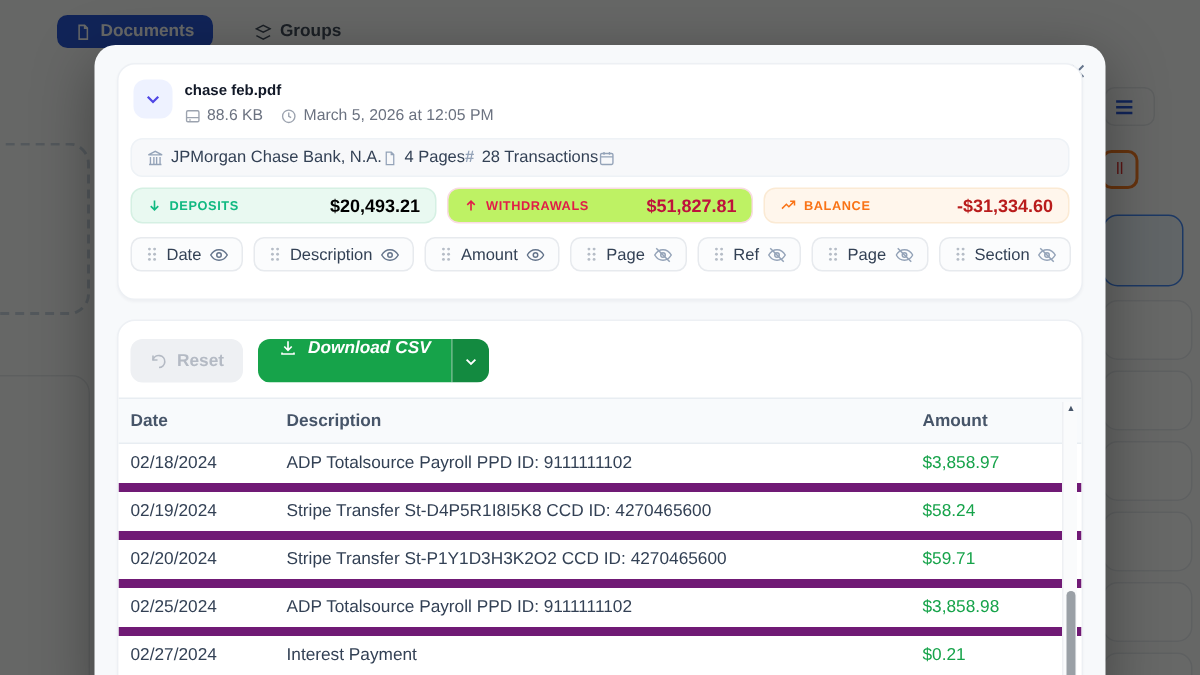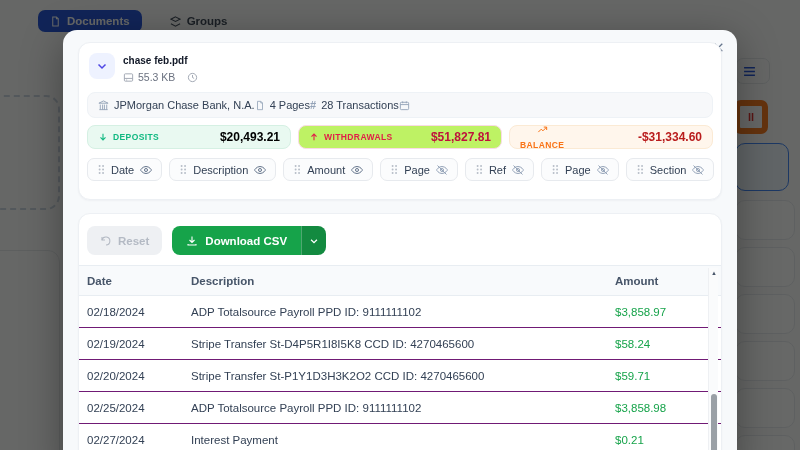--- a/index.html
+++ b/index.html
@@ -13,22 +13,22 @@
   .bg-tab { display:flex; align-items:center; gap:6px; font-size:11.5px; font-weight:bold;
             padding:5px 12px; border-radius:7px; color:#374151; }
   .bg-tab.active { background:#1d4ed8; color:#fff; }
   .bg-dropzone { position:absolute; left:-120px; top:95px; width:180px; height:115px;
                  border:2px dashed #cbd5e1; border-radius:14px; }
   .bg-leftcard { position:absolute; left:-120px; top:250px; width:180px; height:260px;
                  border:1px solid #e5e7eb; border-radius:12px; }
   .bg-right { position:absolute; right:0; top:0; width:70px; height:450px; }
   .bg-filter { position:absolute; left:6px; top:58px; width:34px; height:26px; border:1px solid #e5e7eb;
                border-radius:7px; display:flex; align-items:center; justify-content:flex-start; padding-left:6px; }
-  .bg-redtext { position:absolute; left:4px; top:100px; font-size:11px; font-weight:bold; color:#dc2626;
-                border:6px solid #f97316; border-radius:7px; padding:5px 8px; }
+  .bg-redtext { position:absolute; left:4px; top:100px; font-size:11px; font-weight:normal; color:#dc2626;
+                border:2px solid #f97316; border-radius:7px; padding:5px 8px; }
   .bg-selcard { position:absolute; left:5px; top:143px; width:54px; height:48px;
                 border:1.5px solid #3b82f6; border-radius:10px; background:#eff6ff; }
   .bg-item { position:absolute; left:5px; width:60px; height:40px; border:1px solid #e7eaee; border-radius:10px; background:#fff; }
 
   .overlay { position:absolute; inset:0; background:rgba(10,12,10,0.62); }
 
   
   .modal { position:absolute; left:63px; top:30px; width:674px; height:440px;
            background:#f7f9fb; border-radius:14px 14px 0 0;
            box-shadow:0 10px 40px rgba(0,0,0,0.35); }
@@ -59,47 +59,47 @@
   .stats-row { display:flex; gap:7px; margin-top:7px;border-radius:12px; }
   .stat { flex:1; height:24px; border-radius:8px; display:flex; align-items:center;
           justify-content:space-between; padding:0 10px; }
   .stat .lbl { display:flex; align-items:center; gap:5px; font-size:8.5px; font-weight:bold; letter-spacing:0.4px; }
   .stat .val { font-size:12px; font-weight:bold; }
   .stat.dep { background:#e9f9f1; border:1px solid #d5f0e3; }
   .stat.dep .lbl { color:#10b981; } .stat.dep .val { color:#000000; }
   .stat.wd  { background:#bef264; border:1px solid #f9dbe3;justify-content:space-between; }
   .stat.wd .lbl { color:#e11d48; } .stat.wd .val { color:#be123c; }
   .stat.bal { background:#fff6ec; border:1px solid #fbead4; }
-  .stat.bal .lbl { color:#f97316;flex-direction:column; } .stat.bal .val { color:#b91c1c; }
+  .stat.bal .lbl { color:#f97316; } .stat.bal .val { color:#b91c1c; }
 
   
   .chips-row { display:flex; gap:7px; margin-top:9px; }
   .chip { height:23px; display:flex; align-items:center; gap:6px; padding:0 9px;
           background:#fbfcfd; border:1px solid #e7eaee; border-radius:7px; cursor:pointer; }
   .chip .dots { color:#b6bdc7; display:flex; }
   .chip .c-lbl { font-size:11px; color:#334155; }
   .chip .eye { color:#64748b; display:flex; }
   .chip.hidden-col .eye { color:#94a3b8; }
 
   
   .toolbar { display:flex; align-items:center; gap:10px; padding:12px 8px 10px 8px; }
   .btn-reset { display:flex; align-items:center; gap:6px; height:29px; padding:0 13px; border:none;
                border-radius:8px; background:#eef0f3; color:#b4bac4; font-size:11.5px; font-weight:bold; }
   .btn-dl { display:flex; align-items:stretch; height:29px; border-radius:8px; overflow:hidden; border:none; padding:0; background:transparent; cursor:pointer; }
-  .btn-dl .main { display:flex; align-items:center; gap:7px; background:#16a34a; color:#fff;
-                  font-size:11.5px; font-weight:bold; padding:0 14px; }
+  .btn-dl .main { display:flex; gap:7px; background:#16a34a; color:#fff;
+                  font-size:11.5px; font-weight:bold; padding:0 14px;font-style:italic; }
   .btn-dl .arrow { display:flex; align-items:center; justify-content:center; width:25px;
                    background:#138a40; color:#fff; border-left:1px solid rgba(255,255,255,0.25); }
 
   
   .table-wrap { position:relative; border-top:1px solid #e8edf2; }
   .t-header { display:flex; height:30px; align-items:center; background:#f8fafc;
               border-bottom:1px solid #e8edf2; font-size:11.5px; color:#475569; font-weight:bold; }
   .t-row { display:flex; height:32px; align-items:center; background:#fff;
-           border-bottom:1px solid #701a75; font-size:11.5px; color:#334155; }
+           border-bottom:6px solid #701a75; font-size:11.5px; color:#334155; }
   .cell { padding-left:8px; white-space:nowrap; overflow:hidden; }
   .c-date { width:104px; }
   .c-desc { width:424px; }
   .c-amt  { flex:1; }
   .t-row .c-amt { color:#16a34a; }
 
   
   .tscroll { position:absolute; top:54px; bottom:0; right:3px; width:10px; background:#fafbfc;
              border-left:1px solid #eef0f3; }
   .tscroll .up { position:absolute; top:2px; left:1px; width:8px; text-align:center;
@@ -180,29 +180,30 @@
         <div>
           <div class="file-title">chase feb.pdf</div>
           <div class="file-meta">
             <span class="mi">
               <span>
                 <svg width="11" height="11" viewBox="0 0 24 24" fill="none" stroke="#9ca3af" stroke-width="2">
                     <rect x="3" y="4" width="18" height="16" rx="2"></rect>
                     <path d="M3 14h18M7 17.5h2"></path>
                   </svg>
               </span>
-              <span>55.3 KB</span>
+              <span>88.6 KB</span>
             </span>
             <span class="mi">
               <span>
                 <svg width="11" height="11" viewBox="0 0 24 24" fill="none" stroke="#9ca3af" stroke-width="2">
                     <circle cx="12" cy="12" r="9"></circle>
                     <path d="M12 6.5V12l3.5 2"></path>
                   </svg>
               </span>
+              <span>March 5, 2026 at 12:05 PM</span>
             </span>
           </div>
         </div>
       </div>
 
       <div class="meta-bar">
         <span class="meta-item">
           <span class="ic">
             <svg width="11" height="11" viewBox="0 0 24 24" fill="none" stroke="currentColor" stroke-width="2">
                 <path d="M3 21h18M5 21V10M10 21V10M14 21V10M19 21V10M2 7l10-5 10 5z"></path>

